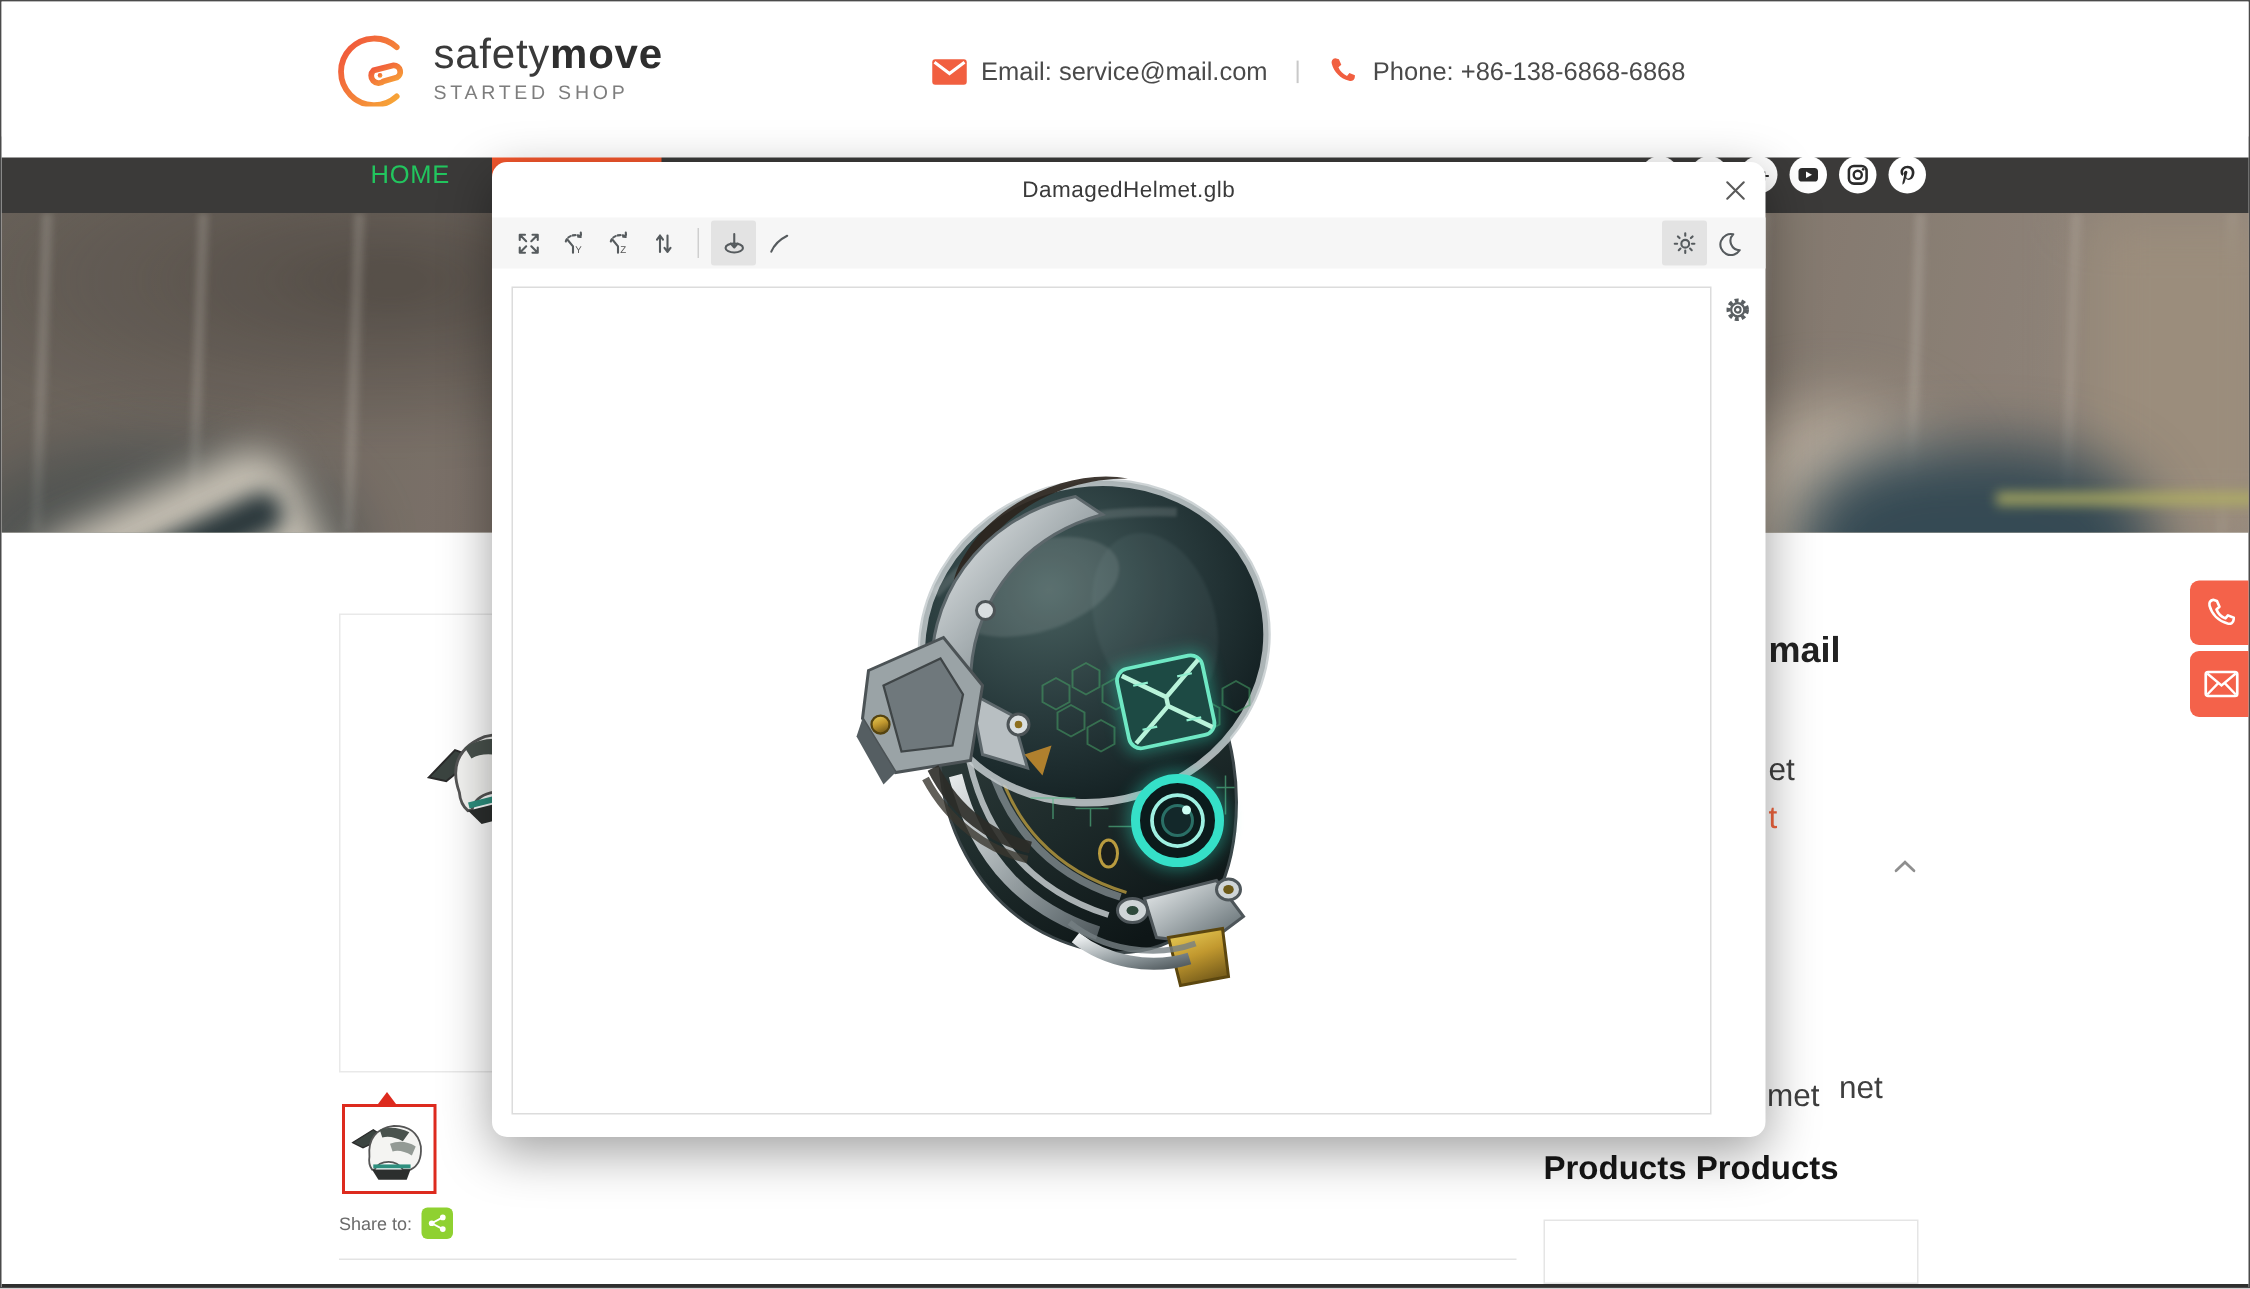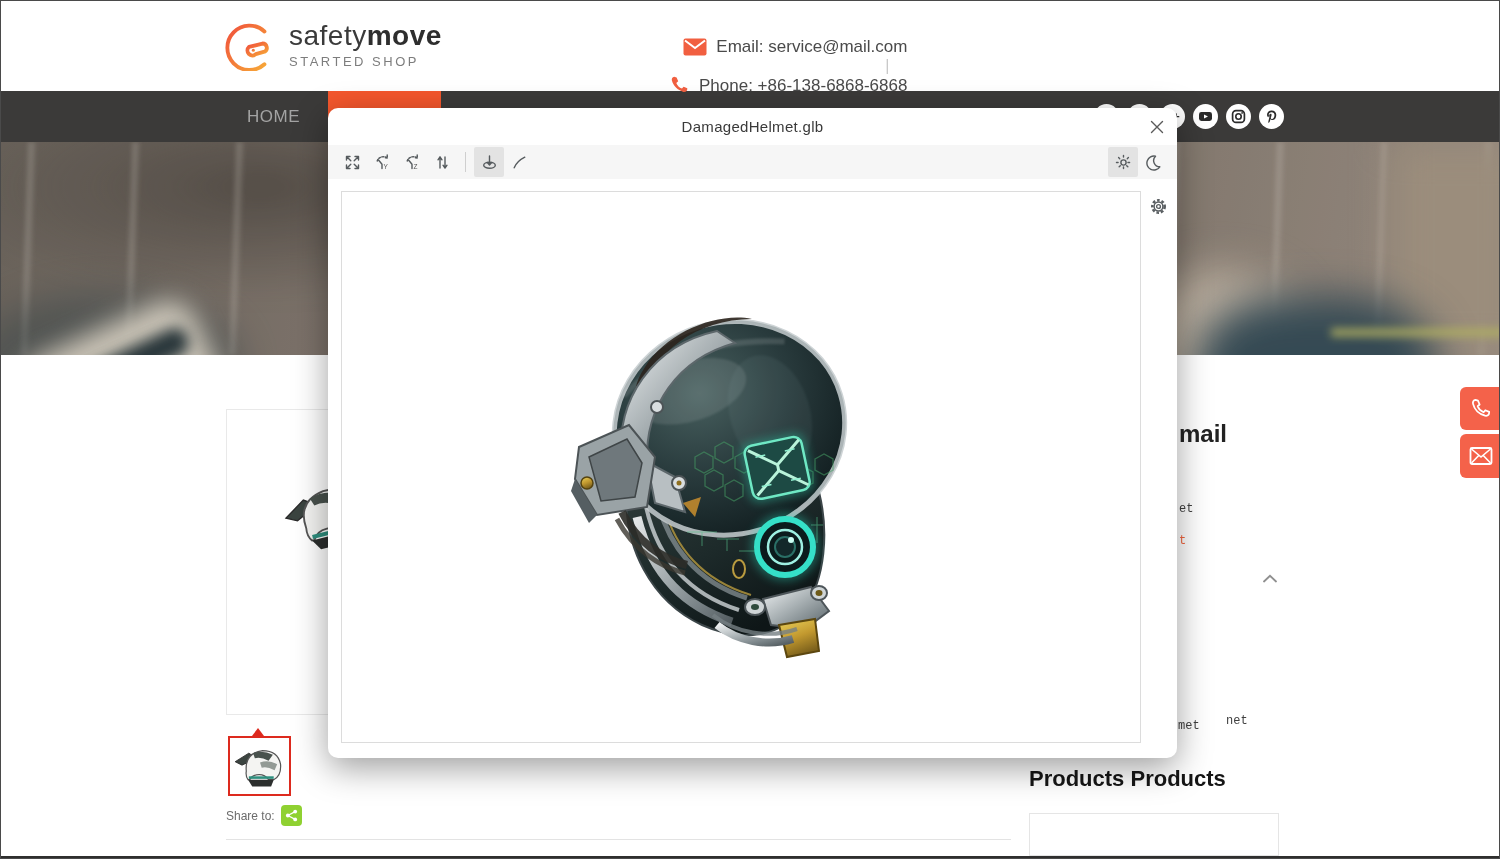--- a/index.html
+++ b/index.html
@@ -3,41 +3,41 @@
 <meta charset="utf-8">
 <style>
   * { margin:0; padding:0; box-sizing:border-box; }
   html,body { background:#fff; }
   .screen {
     position:relative; width:1500px; height:859px; overflow:hidden;
     background:#fff; font-family:"Liberation Sans", sans-serif;
     border:1px solid #4a4a4a;
   }
   
-  .top-header { position:absolute; left:0; top:0; width:1500px; height:90px; background:#fff; z-index:6; }
+  .top-header { position:absolute; left:0; top:0; width:1500px; height:104px; background:#fff; z-index:6; }
   .logo-wrap { position:absolute; left:222px; top:16px; display:flex; align-items:center; }
   .logo-icon { width:54px; height:54px; }
   .brand-block { margin-left:12px; }
   .brand-line { font-size:28px; color:#3a3a3a; letter-spacing:0.5px; }
   .brand-line .light { font-weight:400; }
   .brand-line .bold { font-weight:700; color:#2e2e2e; }
   .brand-tag { font-size:13px; color:#7d7d7d; letter-spacing:2.5px; margin-top:2px; }
-  .contact-row { position:absolute; left:668px; top:36px; display:flex; align-items:flex-end; font-size:17px; color:#4a4a4a;flex-direction:column; }
+  .contact-row { position:absolute; left:620px; top:36px; display:flex; align-items:center; font-size:17px; color:#4a4a4a; }
   .contact-row .sep { color:#c9c9c9; margin:0 18px; font-size:16px; }
   .contact-item { display:flex; align-items:center; gap:9px; }
   .cta-btn {
     position:absolute; left:1127px; top:29px; width:151px; height:43px;
     border:2px solid #f4795b; border-radius:22px; background:#fff;
     color:#f4735a; font-size:14px; letter-spacing:0.8px; font-weight:700;
     display:flex; align-items:center; justify-content:center; cursor:pointer;
     font-family:"Liberation Sans", sans-serif;
   }
   
   .navbar { position:absolute; left:0; top:90px; width:1500px; height:51px; background:#3b3a39; z-index:5; }
-  .nav-home { position:absolute; left:246px; top:0; height:51px; display:flex; align-items:center; color:#a3a3a3; font-size:17px; letter-spacing:0.5px; cursor:pointer; }
+  .nav-home { position:absolute; left:246px; top:0; height:51px; display:flex; align-items:center; color:#22c55e; font-size:17px; letter-spacing:0.5px; cursor:pointer; }
   .nav-active-tab { position:absolute; left:327px; top:0; width:113px; height:51px; background:#f4572d; }
   .social-row { position:absolute; left:1093px; top:0; height:51px; display:flex; align-items:center; gap:8px; }
   .soc { width:25px; height:25px; border-radius:50%; background:#fff; display:flex; align-items:center; justify-content:center; cursor:pointer; color:#2b2b2b; font-weight:700; font-size:12px; }
   
   .banner { position:absolute; left:0; top:141px; width:1500px; height:213px; overflow:hidden; background:#8b8179; z-index:1; }
   .banner .layer { position:absolute; }
   .b-base { left:0; top:0; width:1500px; height:213px;
     background:linear-gradient(100deg,#6d675f 0%,#877d74 28%,#968b80 55%,#8d8378 78%,#a1958a 100%); }
   .b-streaks { left:-20px; top:0; width:1540px; height:213px; opacity:.55; filter:blur(2px);
     background:repeating-linear-gradient(92deg, rgba(255,255,255,0) 0 46px, rgba(242,238,228,.38) 48px 52px, rgba(255,255,255,0) 56px 104px); }
@@ -55,21 +55,21 @@
   .mini-helm-main { position:absolute; left:58px; top:68px; width:80px; transform:rotate(-14deg); }
   .thumb-box { position:absolute; left:227px; top:735px; width:63px; height:60px; border:2px solid #dd2a1e; background:#fff; z-index:2; display:flex; align-items:center; justify-content:center; cursor:pointer; }
   .thumb-pointer { position:absolute; left:251px; top:727px; width:0; height:0; border-left:6px solid transparent; border-right:6px solid transparent; border-bottom:8px solid #dd2a1e; z-index:2; }
   .share-row { position:absolute; left:225px; top:804px; display:flex; align-items:center; gap:6px; z-index:2; }
   .share-label { font-size:12px; color:#6b6b6b; }
   .share-btn { width:21px; height:21px; border-radius:4px; background:#8fd131; display:flex; align-items:center; justify-content:center; cursor:pointer; }
   .bottom-divider { position:absolute; left:225px; top:838px; width:785px; height:1px; background:#e3e3e3; z-index:2; }
   .footer-strip { position:absolute; left:0; top:855px; width:1500px; height:4px; background:#2f2f2e; z-index:3; }
   
   .cat-heading-frag { position:absolute; left:1178px; top:419px; font-size:24px; font-weight:700; color:#222; z-index:2; }
-  .cat-frag { position:absolute; left:1178px; font-size:12px; color:#3f3f3f; z-index:2; cursor:pointer;font-family:Liberation Mono, monospace; }
+  .cat-frag { position:absolute; left:1178px; font-size:21px; color:#3f3f3f; z-index:2; cursor:pointer; }
   .cat-frag.active { color:#f4663f; }
   .frag-0 { top:501px; }
   .frag-1 { top:533px; }
   .frag-2 { top:718px; left:1177px; }
   .frag-3 { top:713px; left:1225px;text-align:center; }
   .cat-chevron { position:absolute; left:1261px; top:568px; z-index:2; cursor:pointer; }
   .fab { position:absolute; left:1459px; width:41px; background:#f4624a; z-index:10; display:flex; align-items:center; justify-content:center; cursor:pointer; border-radius:6px 0 0 6px; }
   .fab-phone { top:386px; height:43px; }
   .fab-mail  { top:433px; height:44px; }
   .related-heading { position:absolute; left:1028px; top:765px; font-size:22px; font-weight:700; color:#161616; z-index:2; }

